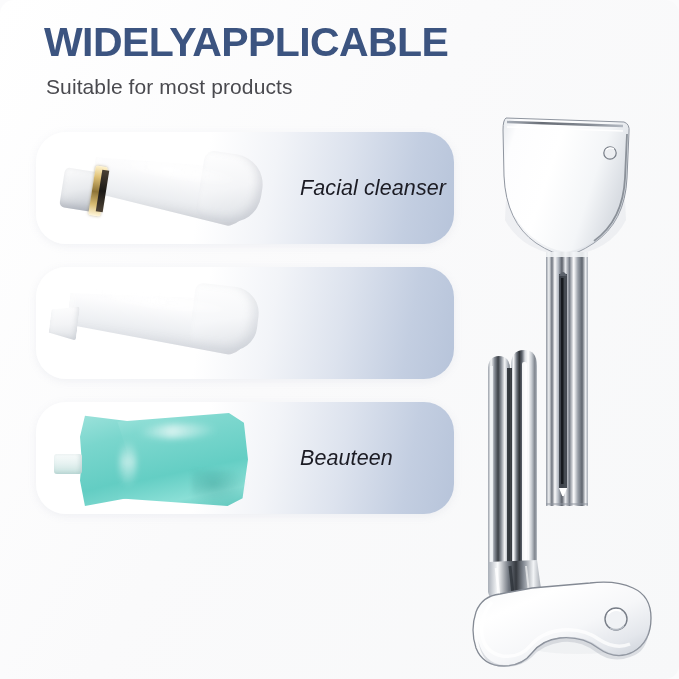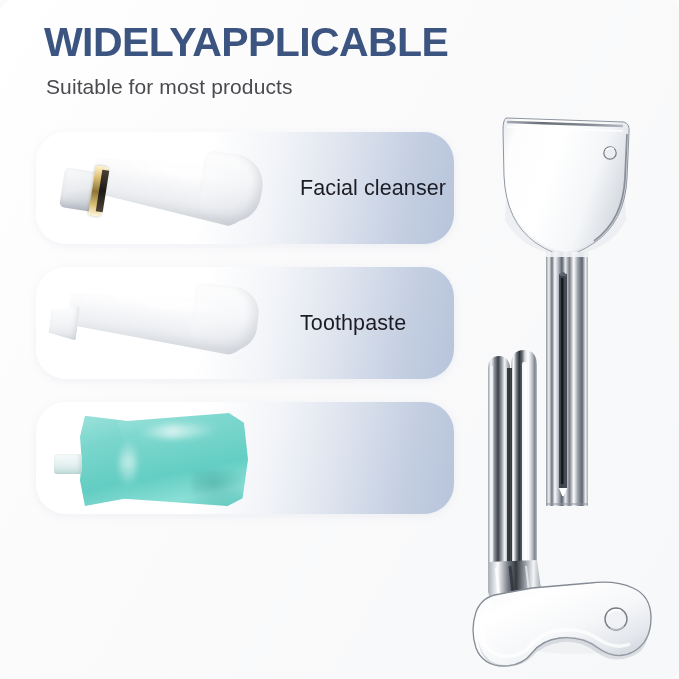--- a/index.html
+++ b/index.html
@@ -47,20 +47,21 @@
     margin: 9px 0 0 2px;
     white-space: nowrap;
   }
 
   
   .card-list {
     position: absolute;
     left: 36px;
     top: 132px;
     width: 418px;
+    font-style: italic;
   }
   .card {
     position: relative;
     height: 112px;
     margin-bottom: 23px;
     border-radius: 30px;
     background: linear-gradient(100deg,
         #ffffff 0%,
         #ffffff 40%,
         #f2f4f8 56%,
@@ -339,34 +340,34 @@
 
     <div class="card">
       <div class="card-media">
         <div class="prod tp-wrap">
           <div class="tp-body"></div>
           <div class="tp-head"></div>
           <div class="tp-crimp"></div>
           <div class="tp-shine"></div>
         </div>
       </div>
-      <div class="card-label">Toothpaste</div>
     </div>
 
     <div class="card">
       <div class="card-media">
         <div class="prod bt-wrap">
           <div class="bt-pouch"></div>
           <div class="bt-pouch-r"></div>
           <div class="bt-spout"></div>
           <div class="bt-hl1"></div>
           <div class="bt-hl2"></div>
           <div class="bt-sh"></div>
         </div>
       </div>
+      <div class="card-label">Beauteen</div>
     </div>
 
 
   </div>
 
   <div class="tool">
     <svg width="209" height="570" viewBox="0 0 209 570" xmlns="http://www.w3.org/2000/svg">
       <defs>
         <linearGradient id="bladeG" x1="0" y1="0" x2="1" y2="0.35">
           <stop offset="0%" stop-color="#e7eaee"></stop>

